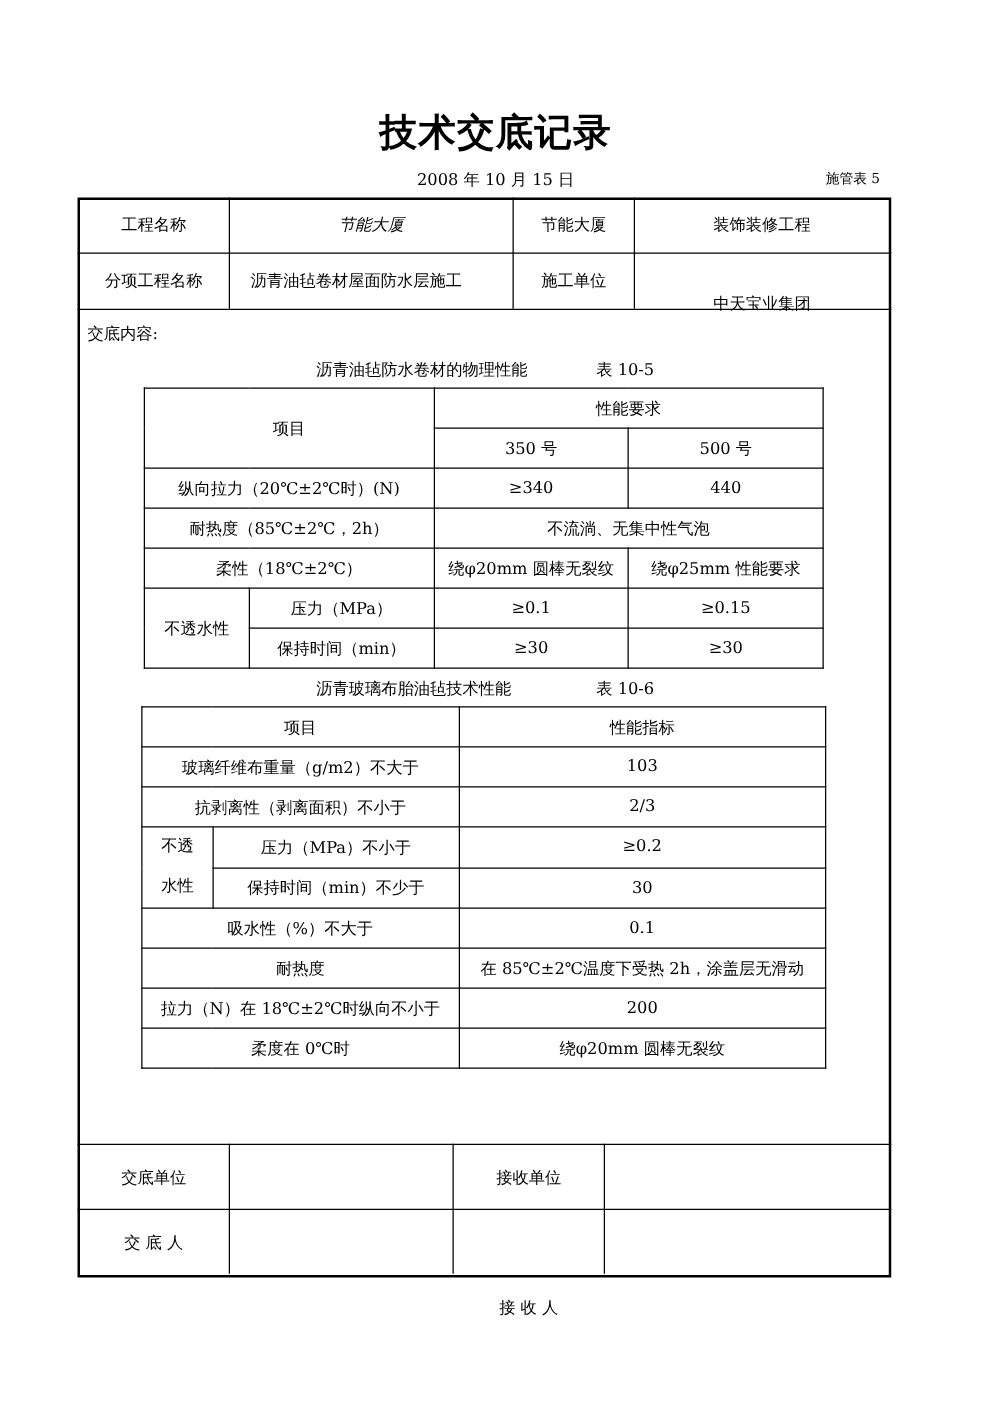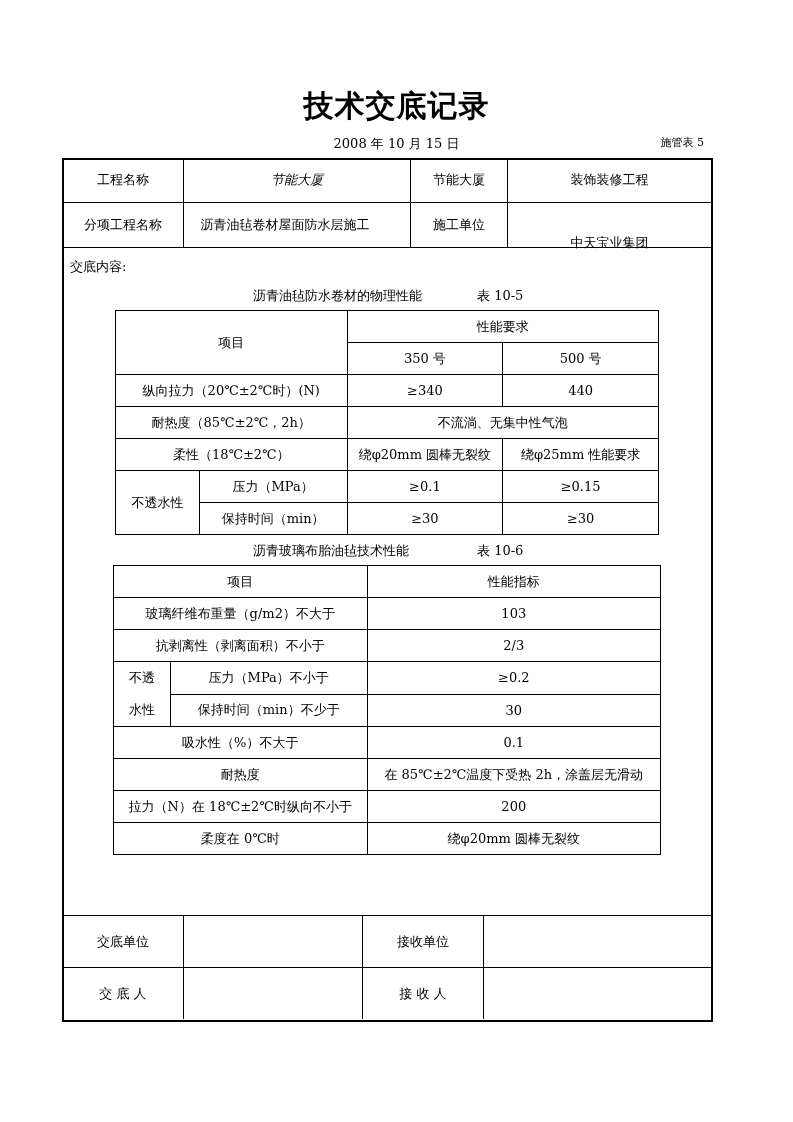--- a/index.html
+++ b/index.html
@@ -153,14 +153,14 @@
 <div class="vline" style="left:362px; top:915px; height:104px;"></div>
 <div class="vline" style="left:483px; top:915px; height:104px;"></div>
 
 <div class="cell" style="left:63px; top:916px; width:120px; height:51px;">交底单位</div>
 <div class="cell" style="left:184px; top:916px; width:178px; height:51px;"></div>
 <div class="cell" style="left:363px; top:916px; width:120px; height:51px;">接收单位</div>
 <div class="cell" style="left:484px; top:916px; width:227px; height:51px;"></div>
 
 <div class="cell" style="left:63px; top:968px; width:120px; height:51px;">交 底 人</div>
 <div class="cell" style="left:184px; top:968px; width:178px; height:51px;"></div>
-<div class="cell" style="left:363px; top:968px; width:120px; height:51px;text-align:center;">接 收 人</div>
+<div class="cell" style="left:363px; top:1020px; width:120px; height:51px;text-align:center;">接 收 人</div>
 <div class="cell" style="left:484px; top:968px; width:227px; height:51px;"></div>
 
 </body></html>

